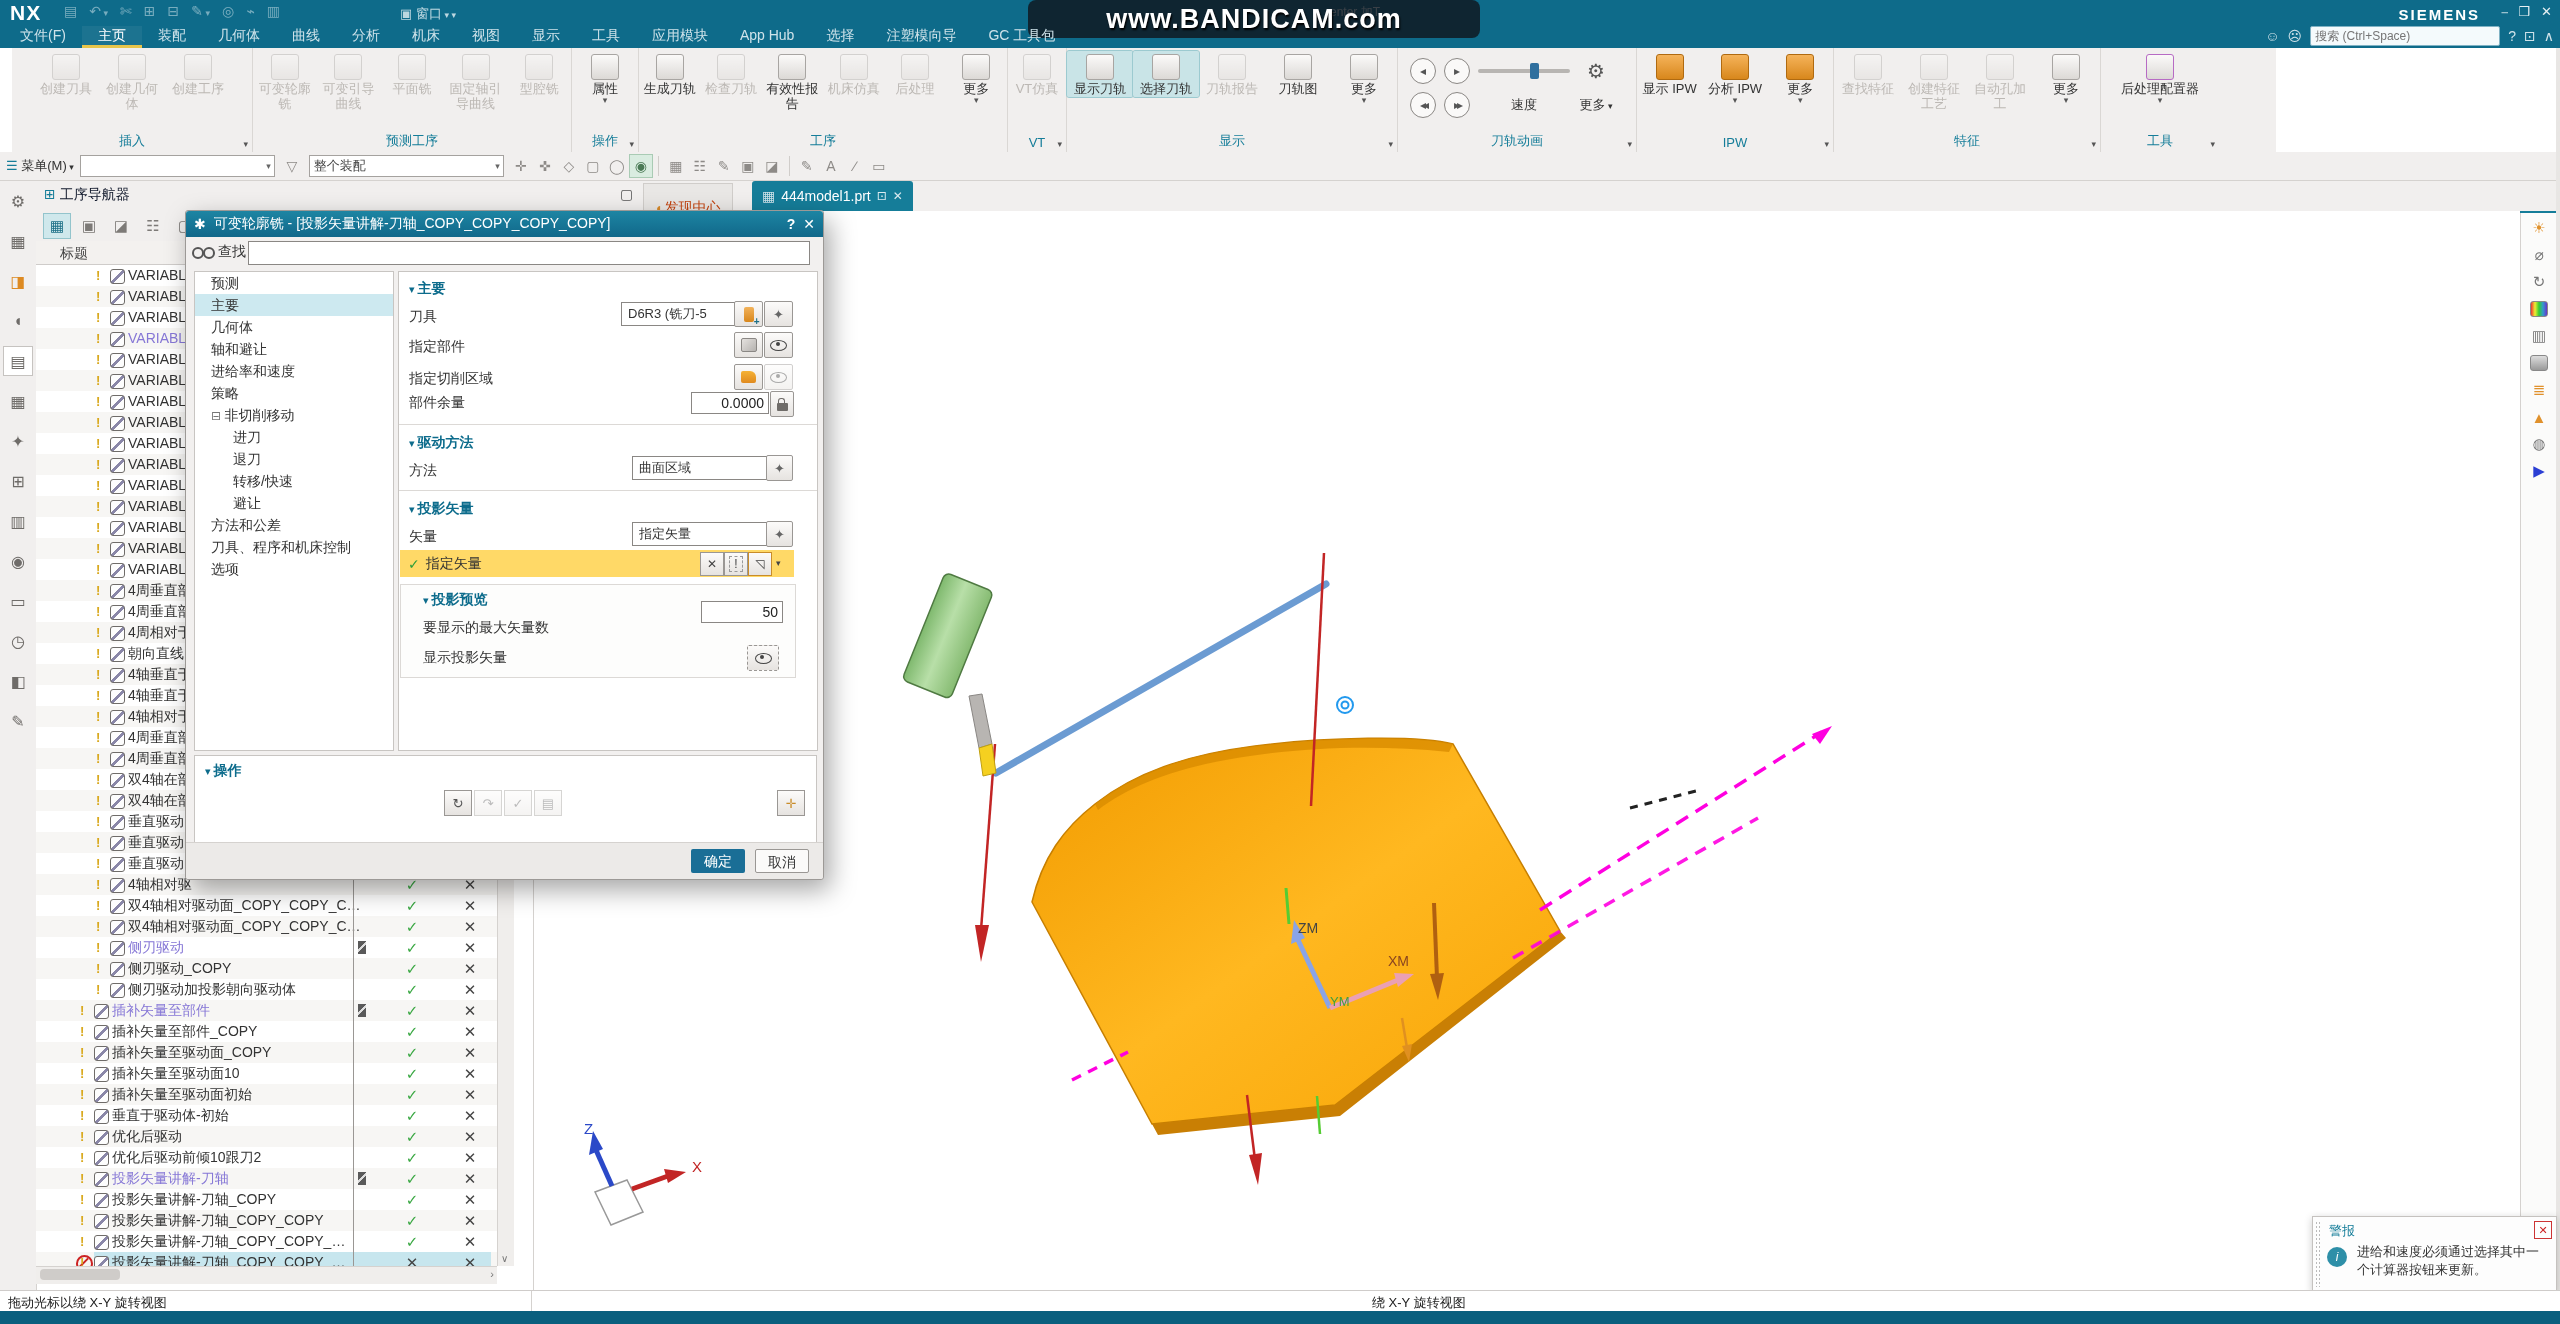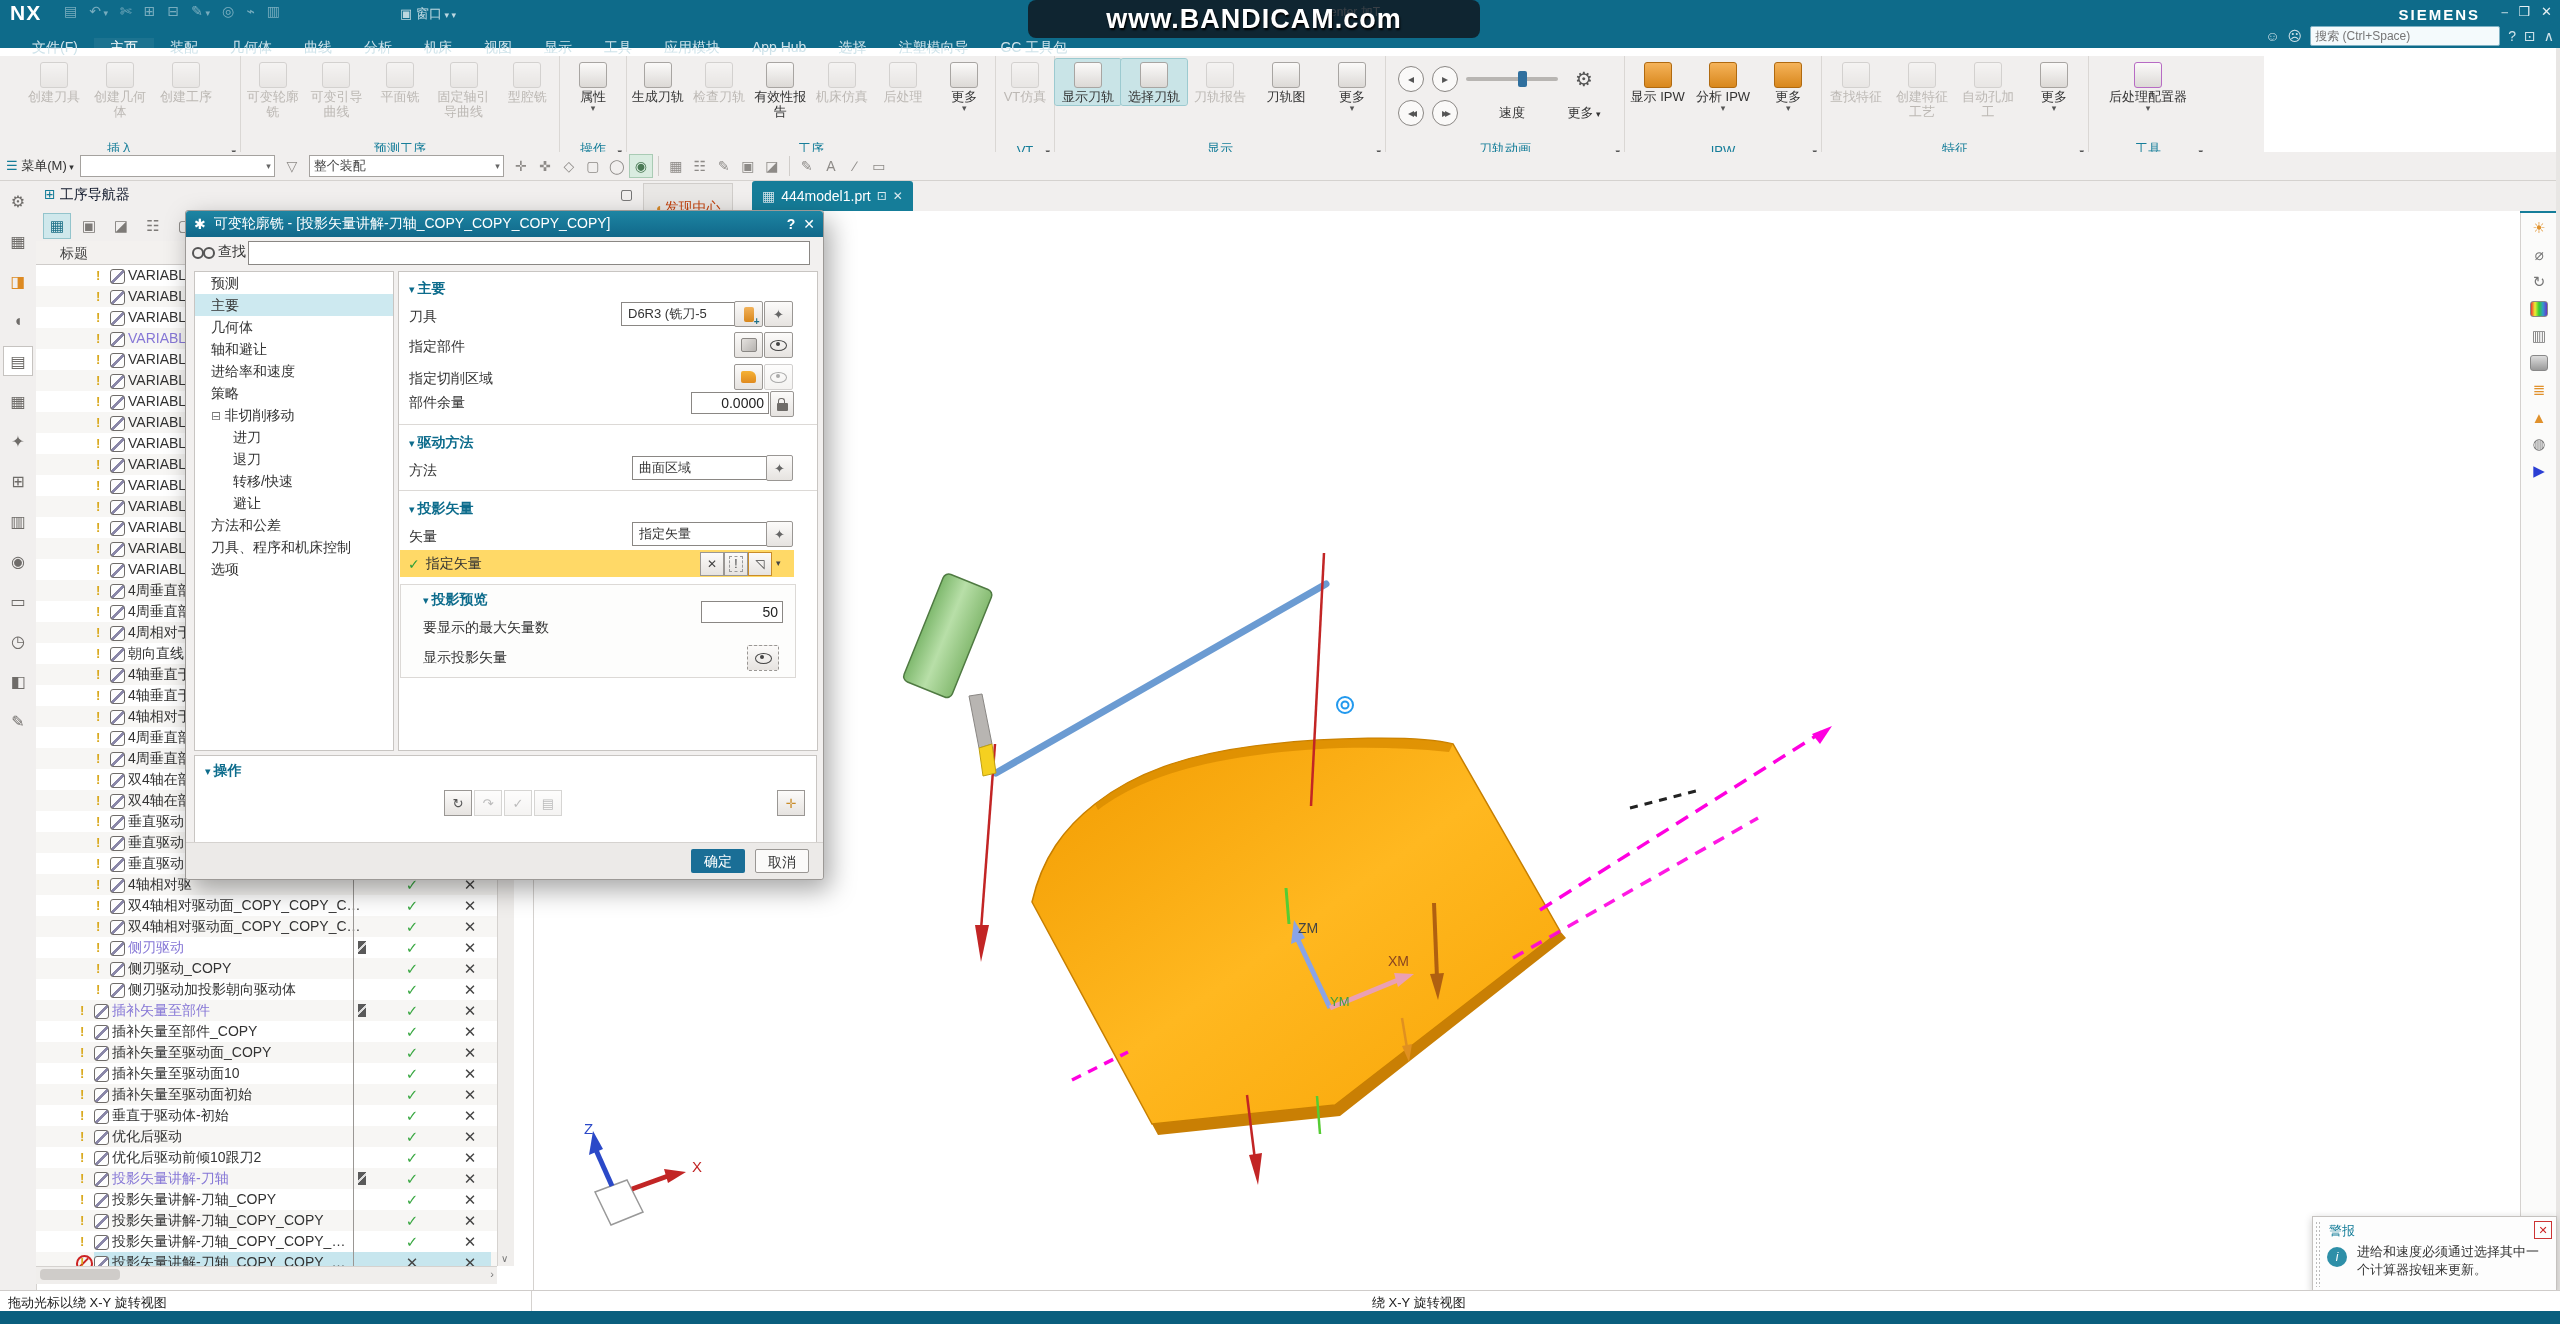--- a/index.html
+++ b/index.html
@@ -15,29 +15,29 @@
   #winmenu{position:absolute;left:400px;top:5px;color:#dcebf0;font-size:13px;opacity:.85;}
   #winmenu::before{content:"▣ ";}
   #winmenu::after{content:" ▾  ▾";font-size:9px;}
   #ghosttext{position:absolute;left:1330px;top:4px;color:#e8f2f5;font-size:12px;opacity:.9;}
   #watermark{position:absolute;left:1028px;top:0px;width:452px;height:38px;background:rgba(15,18,24,.78);
     border-radius:8px;display:flex;align-items:center;justify-content:center;color:#fff;
     font-weight:bold;font-size:27px;text-shadow:1px 2px 2px #000;letter-spacing:1px;}
   #brand{position:absolute;right:80px;top:6px;color:#fff;font-weight:bold;font-size:15px;letter-spacing:2px;}
   .winctl{position:absolute;top:4px;color:#fff;font-size:13px;opacity:.9;}
   
-  #menubar{position:absolute;left:16px;top:26px;height:22px;display:flex;margin-top:12px;}
+  #menubar{position:absolute;left:4px;top:26px;height:22px;display:flex;}
   .mtab{padding:1px 16px;color:#cfe3ea;font-size:14px;white-space:nowrap;}
   .mtab.active{color:#ffffff;border-bottom:3px solid #e8c54a;background:rgba(255,255,255,.06);}
   #hdr-right{position:absolute;right:6px;top:26px;height:20px;display:flex;align-items:center;gap:8px;}
   .hico{color:#e6f1f5;font-size:14px;opacity:.9;}
   #searchbox{width:180px;height:18px;border:1px solid #7fb2c4;background:#f4fafc;border-radius:2px;
     font-size:12px;color:#666;padding:0 4px;}
   
-  #ribbon{position:absolute;left:0;top:48px;width:2264px;height:104px;background:#f1efee;border-bottom:1px solid #d5d2cf;display:flex;margin-top:8px;}
+  #ribbon{position:absolute;left:12px;top:48px;width:2264px;height:104px;background:#f1efee;border-bottom:1px solid #d5d2cf;display:flex;}
   .rgroup{position:relative;height:104px;border-right:1px solid #dad7d4;flex:none;}
   .ritems{display:flex;justify-content:center;align-items:flex-start;height:82px;padding-top:3px;}
   .rbtn{width:64px;text-align:center;padding:1px 1px;border-radius:2px;}
   .rbtn .ricon{width:26px;height:24px;margin:2px auto 1px;border:1px solid #a8a5a2;border-radius:3px;
     background:linear-gradient(#fbfaf9,#dcd9d6);}
   .rbtn .rtext{font-size:13px;color:#333;line-height:15px;}
   .rbtn .rcaret{font-size:9px;color:#555;line-height:8px;}
   .rbtn.dis .rtext{color:#bcb8b4;}
   .rbtn.dis .ricon{opacity:.4;}
   .rbtn.hl{background:#c9e4e7;outline:1px solid #9ccad0;}

